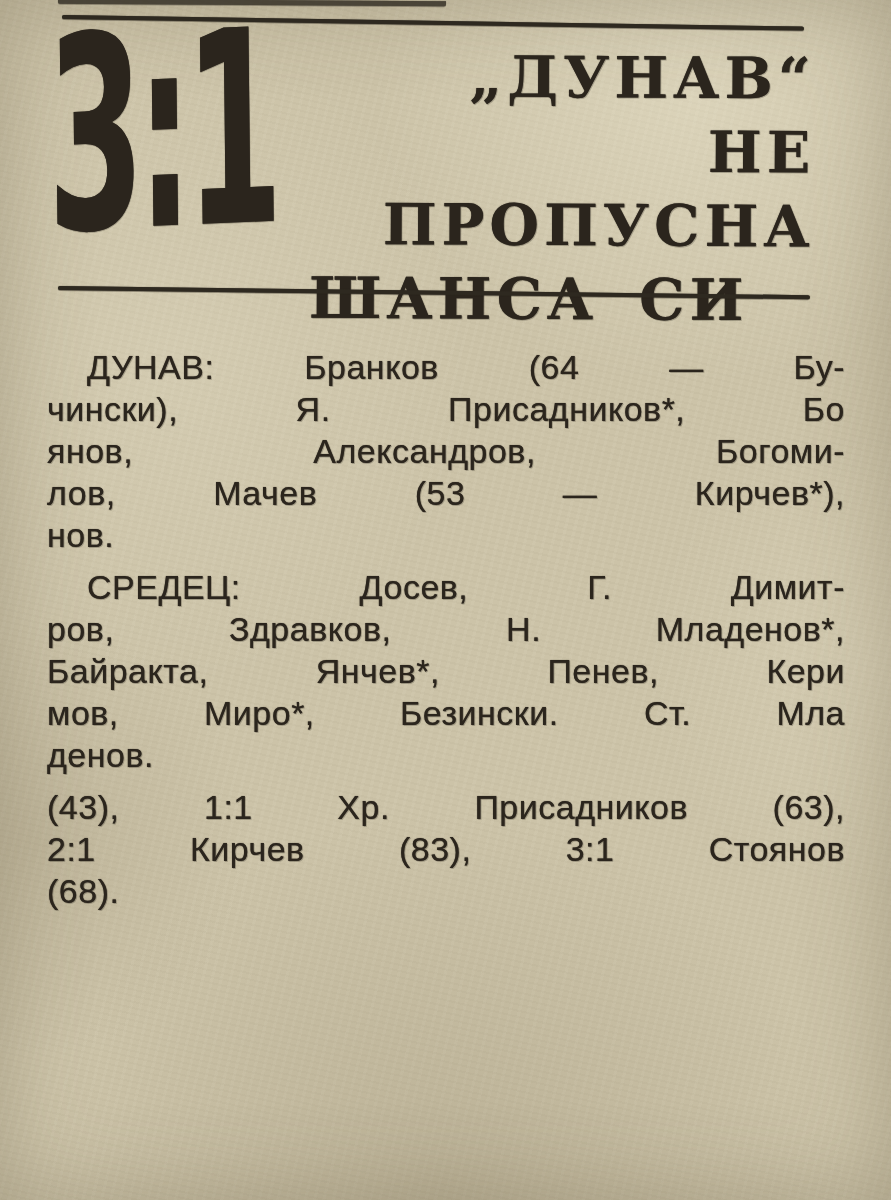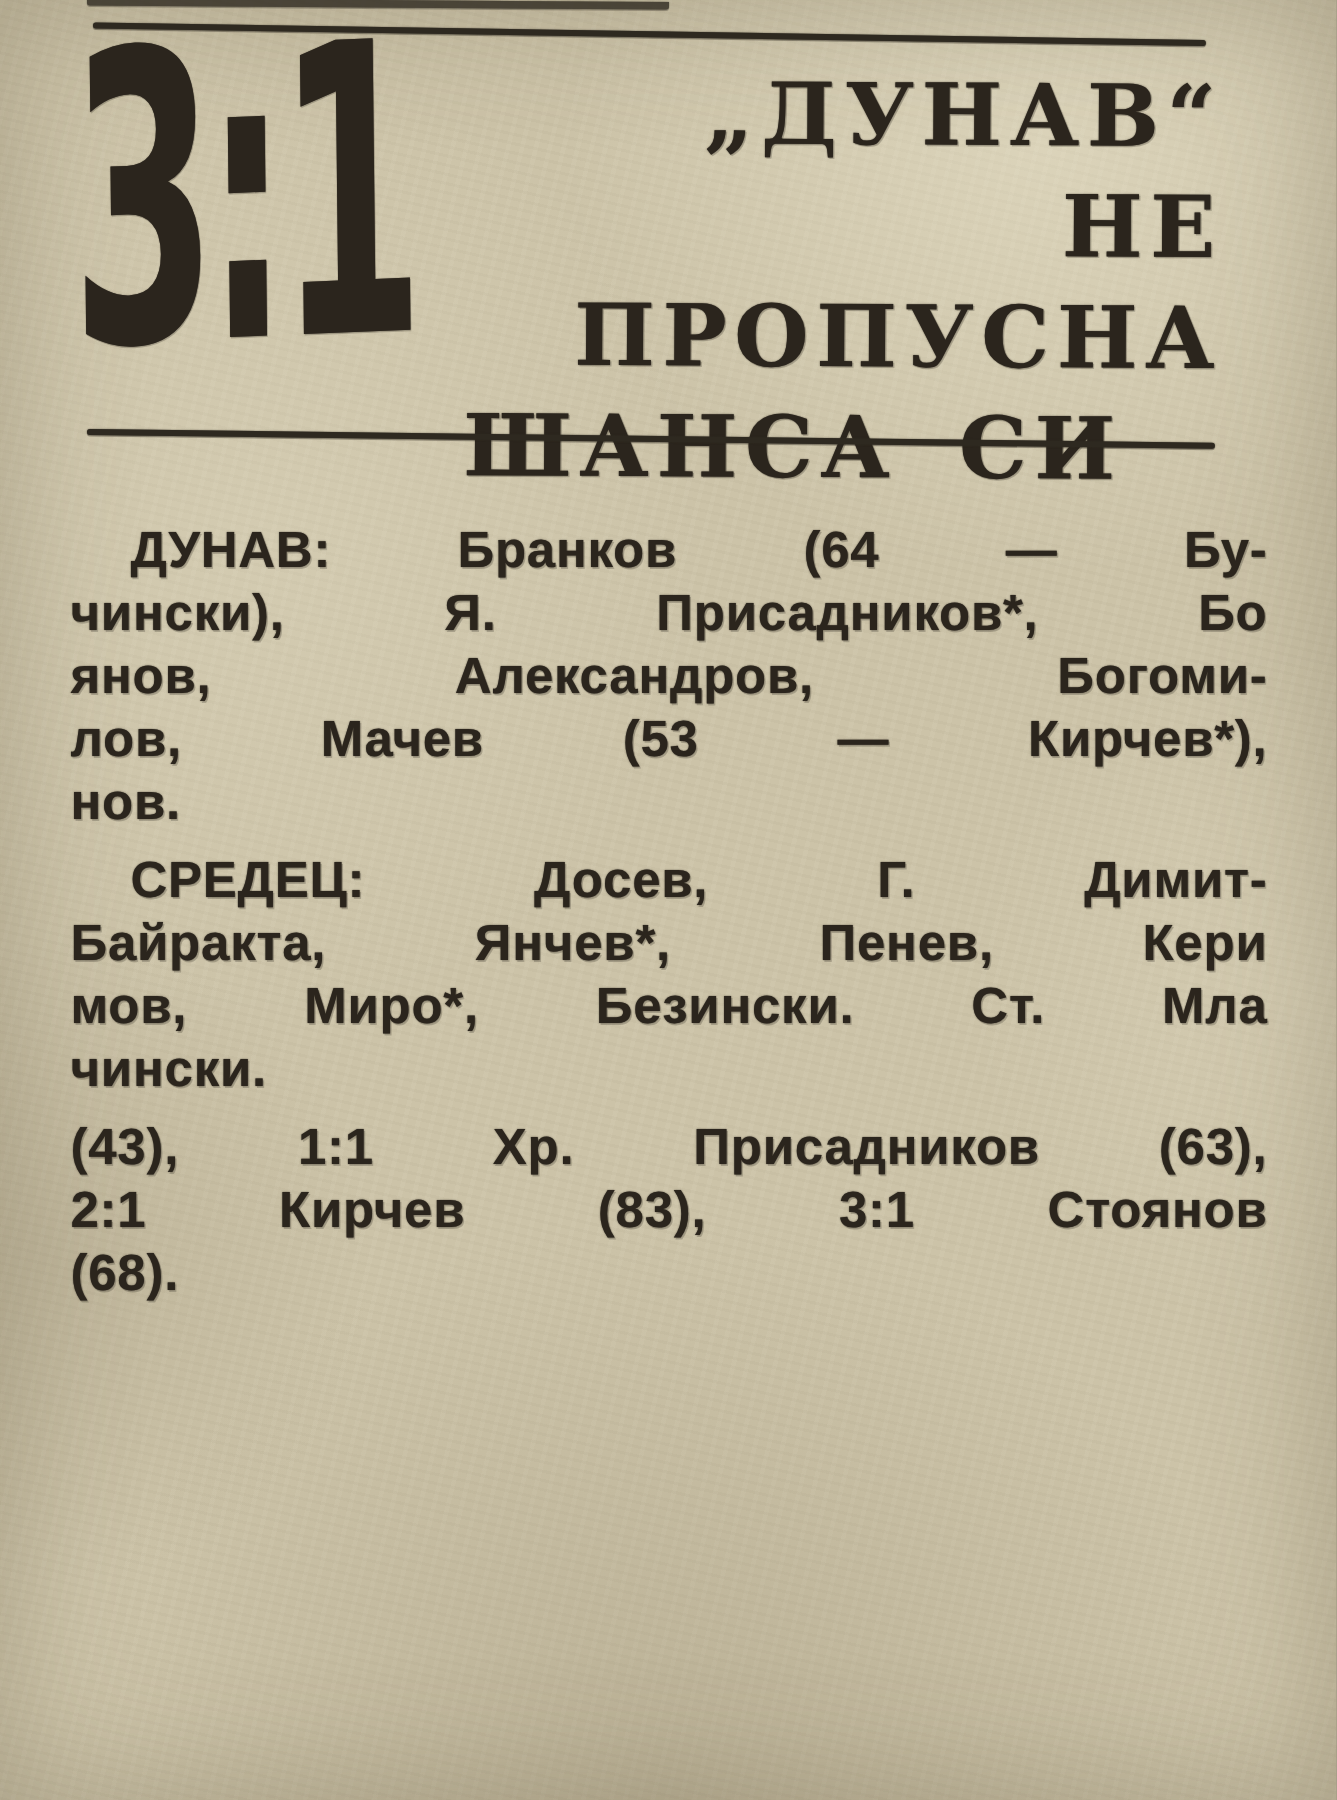--- a/index.html
+++ b/index.html
@@ -48,21 +48,21 @@
     font-family:"DejaVu Serif","Liberation Serif",serif;font-weight:bold;
     font-size:57px;line-height:74px;text-align:right;
     letter-spacing:5px;word-spacing:16px;transform:rotate(.3deg);
   }
   .headline .hl-line{display:block;}
   .headline .hl-3{padding-right:66px;}
 
   
   .article{
     position:absolute;left:47px;top:346px;width:798px;
-    font-size:34px;font-weight:bold;line-height:42px;
+    font-size:34px;font-weight:normal;line-height:42px;
     letter-spacing:.5px;
   }
   .para{margin:0 0 10px 0;}
   .line{display:block;text-align:justify;text-align-last:justify;white-space:normal;}
   .line.first{text-indent:40px;}
   .line.last{text-align-last:left;}
 </style>
 </head>
 <body>
 
@@ -86,23 +86,24 @@
     <p class="para">
       <span class="line first">ДУНАВ: Бранков (64 — Бу-</span>
       <span class="line">чински), Я. Присадников*, Бо</span>
       <span class="line">янов, Александров, Богоми-</span>
       <span class="line">лов, Мачев (53 — Кирчев*),</span>
       <span class="line last">нов.</span>
     </p>
 
     <p class="para">
       <span class="line first">СРЕДЕЦ: Досев, Г. Димит-</span>
+      <span class="line">ров, Здравков, Н. Младенов*,</span>
       <span class="line">Байракта, Янчев*, Пенев, Кери</span>
       <span class="line">мов, Миро*, Безински. Ст. Мла</span>
-      <span class="line last">чински.</span>
+      <span class="line last">денов.</span>
     </p>
 
     <p class="para">
       <span class="line">(43), 1:1 Хр. Присадников (63),</span>
       <span class="line">2:1 Кирчев (83), 3:1 Стоянов</span>
       <span class="line last">(68).</span>
     </p>
 
 
   </div>

